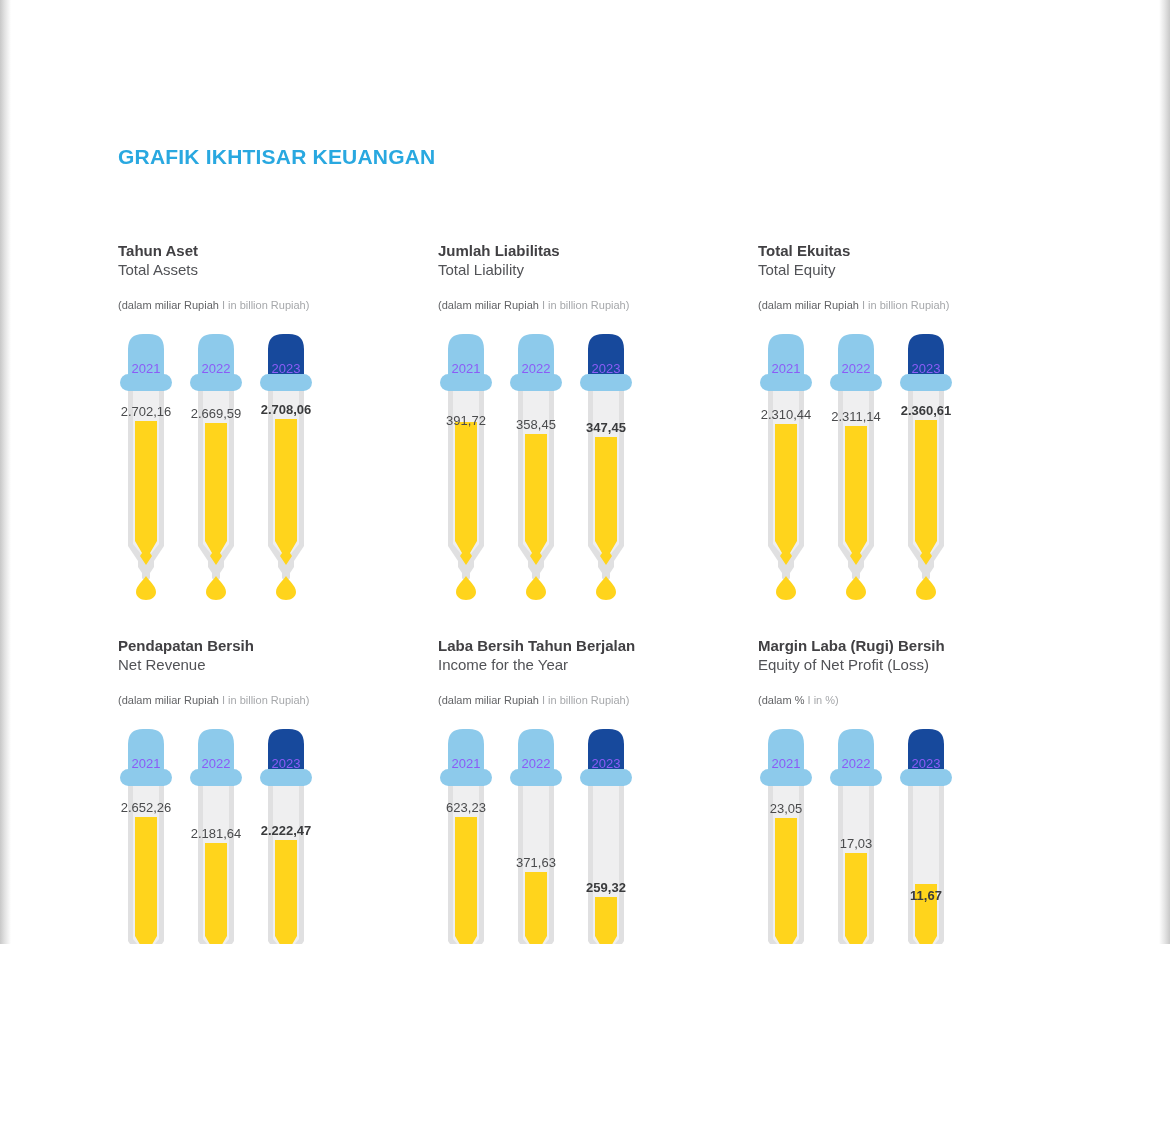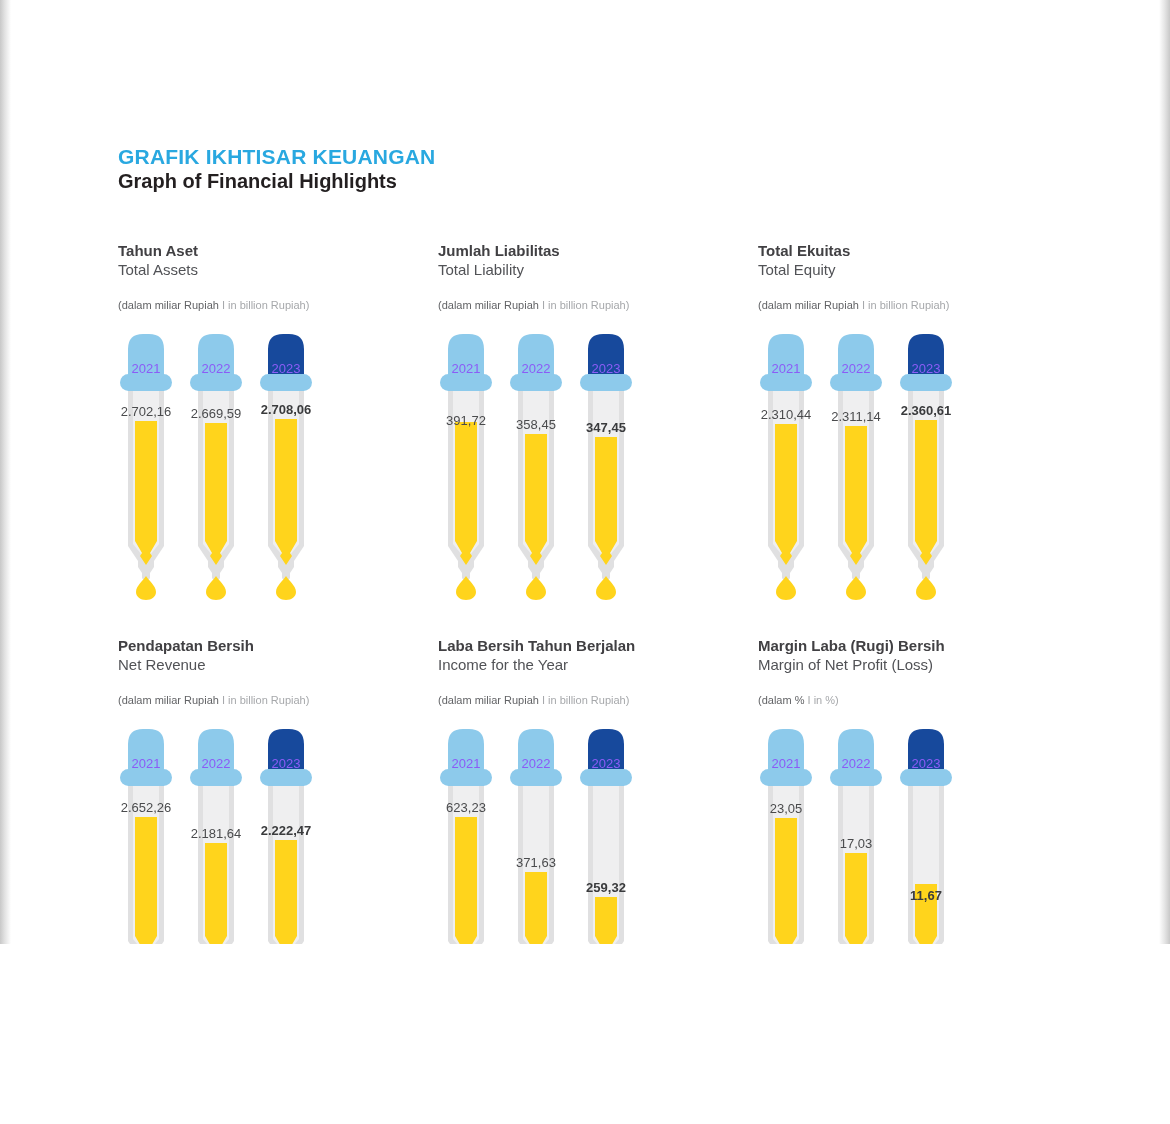--- a/index.html
+++ b/index.html
@@ -43,21 +43,20 @@
 </style>
 </head>
 <body>
 
 <div class="page">
   <div class="edge left"></div>
   <div class="edge right"></div>
 
   <div class="header">
     <div class="title-id">GRAFIK IKHTISAR KEUANGAN</div>
-    <div class="title-en">Graph of Financial Highlights</div>
   </div>
 
   <div class="grid">
       <div class="panel">
         <div class="p-title">Tahun Aset</div>
         <div class="p-sub">Total Assets</div>
         <div class="p-note"><span class="n1">(dalam miliar Rupiah </span><span class="n2">I in billion Rupiah)</span></div>
         <div class="droppers">
           <div class="dropper">
             <svg width="52" height="266" viewBox="0 0 52 266">
@@ -264,21 +263,21 @@
               <path d="M15,168 H37 V207 L30,219 L32,222 L26,231 L20,222 L22,219 L15,207 Z" fill="#FFD41C"></path>
               <path d="M26,242 C24,246 16,251.5 16,258 C16,262.7 20.4,266 26,266 C31.6,266 36,262.7 36,258 C36,251.5 28,246 26,242 Z" fill="#FFD41C"></path>
             </svg>
             <div class="val bold" style="top: 151px;">259,32</div>
             <div class="year dark">2023</div>
           </div>
         </div>
       </div>
       <div class="panel">
         <div class="p-title">Margin Laba (Rugi) Bersih</div>
-        <div class="p-sub">Margin of Net Profit (Loss)</div>
+        <div class="p-sub">Equity of Net Profit (Loss)</div>
         <div class="p-note"><span class="n1">(dalam % </span><span class="n2">I in %)</span></div>
         <div class="droppers">
           <div class="dropper">
             <svg width="52" height="266" viewBox="0 0 52 266">
               <path d="M8,46 V15 Q8,0 23,0 H29 Q44,0 44,15 V46 Z" fill="#8DCAEB"></path>
               <rect x="0" y="40" width="52" height="17" rx="8.5" fill="#8DCAEB"></rect>
               <path d="M8,57 H44 V212 L34,227 V233 L30,239 V244 L26,249 L22,244 V239 L18,233 V227 L8,212 Z" fill="#E0E0E1"></path>
               <path d="M13,57 H39 V210 L26,226 L13,210 Z" fill="#EFEFF0"></path>
               <path d="M15,89 H37 V207 L30,219 L32,222 L26,231 L20,222 L22,219 L15,207 Z" fill="#FFD41C"></path>
               <path d="M26,242 C24,246 16,251.5 16,258 C16,262.7 20.4,266 26,266 C31.6,266 36,262.7 36,258 C36,251.5 28,246 26,242 Z" fill="#FFD41C"></path>

